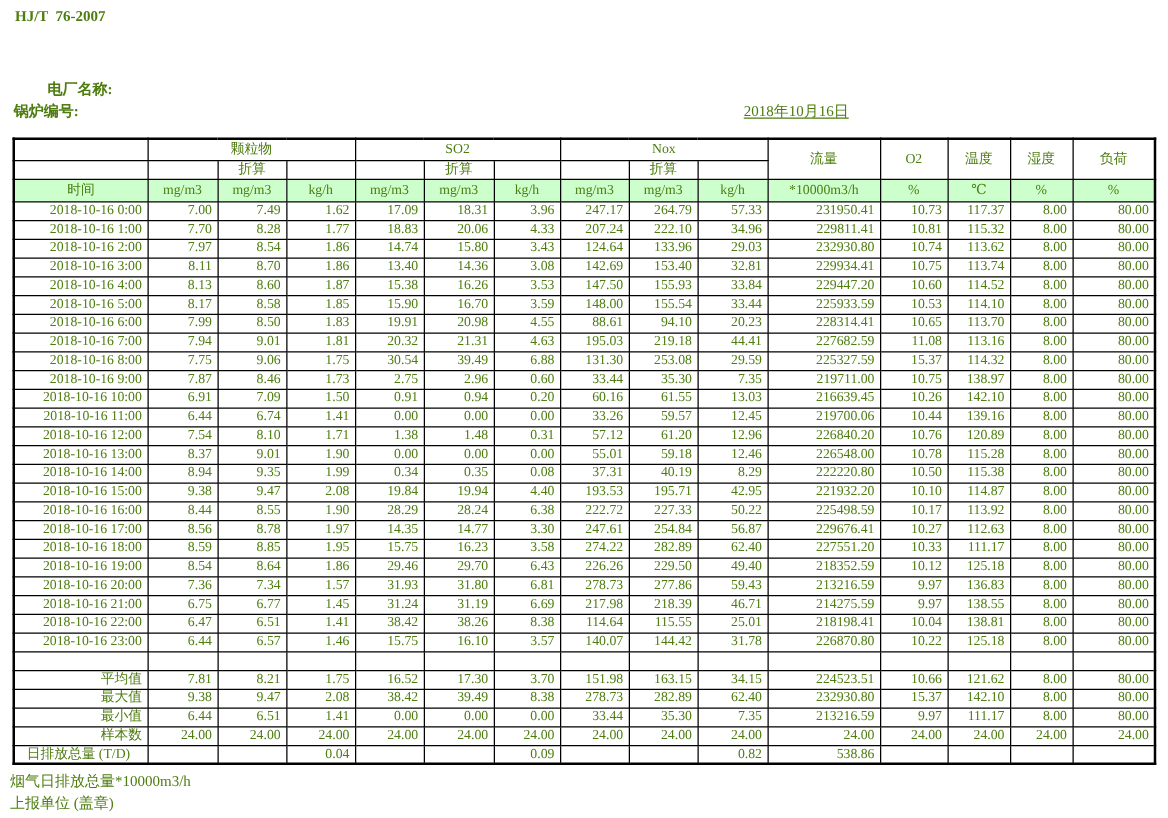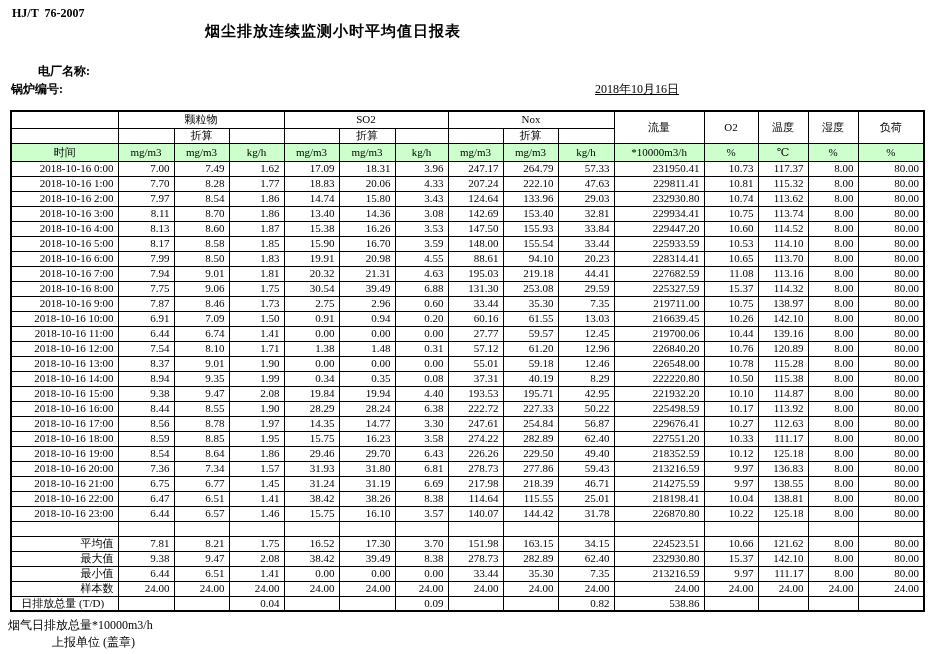--- a/index.html
+++ b/index.html
@@ -1,25 +1,25 @@
 <!DOCTYPE html>
 <html><head>
 <meta charset="utf-8">
 <style>
   html,body{margin:0;padding:0;background:#ffffff;}
   #page{position:relative;width:934px;height:654px;background:#ffffff;overflow:hidden;
-        font-family:"Liberation Serif","DejaVu Serif",serif;color:#000000;}
+        font-family:"Liberation Serif","DejaVu Serif",serif;color:#4d7c0f;}
   .abs{position:absolute;white-space:pre;}
   #doc-code{left:12px;top:6px;font-size:12px;font-weight:bold;}
   #report-title{left:205px;top:22px;font-size:15px;font-weight:bold;letter-spacing:1px;}
   #plant-name-label{left:11px;top:63px;font-size:12px;font-weight:bold;padding-left:27px;}
   #boiler-no-label{left:11px;top:81px;font-size:12px;font-weight:bold;}
   #report-date{left:595px;top:81px;font-size:12px;text-decoration:underline;}
   #footer-note{left:8px;top:617px;font-size:12px;}
-  #footer-report-unit{left:8px;top:634px;font-size:12px;margin-left:44px;}
+  #footer-report-unit{left:8px;top:634px;font-size:12px;}
   #footer-unit{left:200px;top:666px;font-size:12px;}
 
   table#report-table{position:absolute;left:10px;top:110px;border-collapse:collapse;
         table-layout:fixed;width:913px;border:2px solid #000;}
   #report-table td,#report-table th{border:1px solid #000;font-weight:normal;
         font-size:11px;line-height:13px;padding:0 4px 0 0;overflow:hidden;white-space:nowrap;}
   #report-table thead tr.r1{height:17px;}
   #report-table thead tr.r2{height:15px;}
   #report-table thead tr.r3{height:18px;}
   #report-table tbody tr{height:15px;}
@@ -29,21 +29,20 @@
   td.time-cell{text-align:right;padding-right:5px;}
   td.num{text-align:right;padding-right:5px;}
   td.sum-label{text-align:right;padding-right:3px;}
   td.sum-label-left{text-align:center;padding-left:1px;padding-right:0;}
 </style>
 </head>
 <body>
 
 <div id="page">
   <div id="doc-code" class="abs">HJ/T  76-2007</div>
-  <div id="report-title" class="abs">烟尘排放连续监测小时平均值日报表</div>
   <div id="plant-name-label" class="abs">电厂名称:</div>
   <div id="boiler-no-label" class="abs">锅炉编号:</div>
   <div id="report-date" class="abs">2018年10月16日</div>
 
   <table id="report-table">
     <colgroup>
       <col style="width:107px">
         <col style="width:56px">
         <col style="width:55px">
         <col style="width:55px">
@@ -122,21 +121,21 @@
         <tr>
           <td class="time-cell">2018-10-16 1:00</td>
           <td class="num">7.70</td>
           <td class="num">8.28</td>
           <td class="num">1.77</td>
           <td class="num">18.83</td>
           <td class="num">20.06</td>
           <td class="num">4.33</td>
           <td class="num">207.24</td>
           <td class="num">222.10</td>
-          <td class="num">47.63</td>
+          <td class="num">34.96</td>
           <td class="num">229811.41</td>
           <td class="num">10.81</td>
           <td class="num">115.32</td>
           <td class="num">8.00</td>
           <td class="num">80.00</td>
         </tr>
         <tr>
           <td class="time-cell">2018-10-16 2:00</td>
           <td class="num">7.97</td>
           <td class="num">8.54</td>
@@ -290,21 +289,21 @@
           <td class="num">80.00</td>
         </tr>
         <tr>
           <td class="time-cell">2018-10-16 11:00</td>
           <td class="num">6.44</td>
           <td class="num">6.74</td>
           <td class="num">1.41</td>
           <td class="num">0.00</td>
           <td class="num">0.00</td>
           <td class="num">0.00</td>
-          <td class="num">27.77</td>
+          <td class="num">33.26</td>
           <td class="num">59.57</td>
           <td class="num">12.45</td>
           <td class="num">219700.06</td>
           <td class="num">10.44</td>
           <td class="num">139.16</td>
           <td class="num">8.00</td>
           <td class="num">80.00</td>
         </tr>
         <tr>
           <td class="time-cell">2018-10-16 12:00</td>

